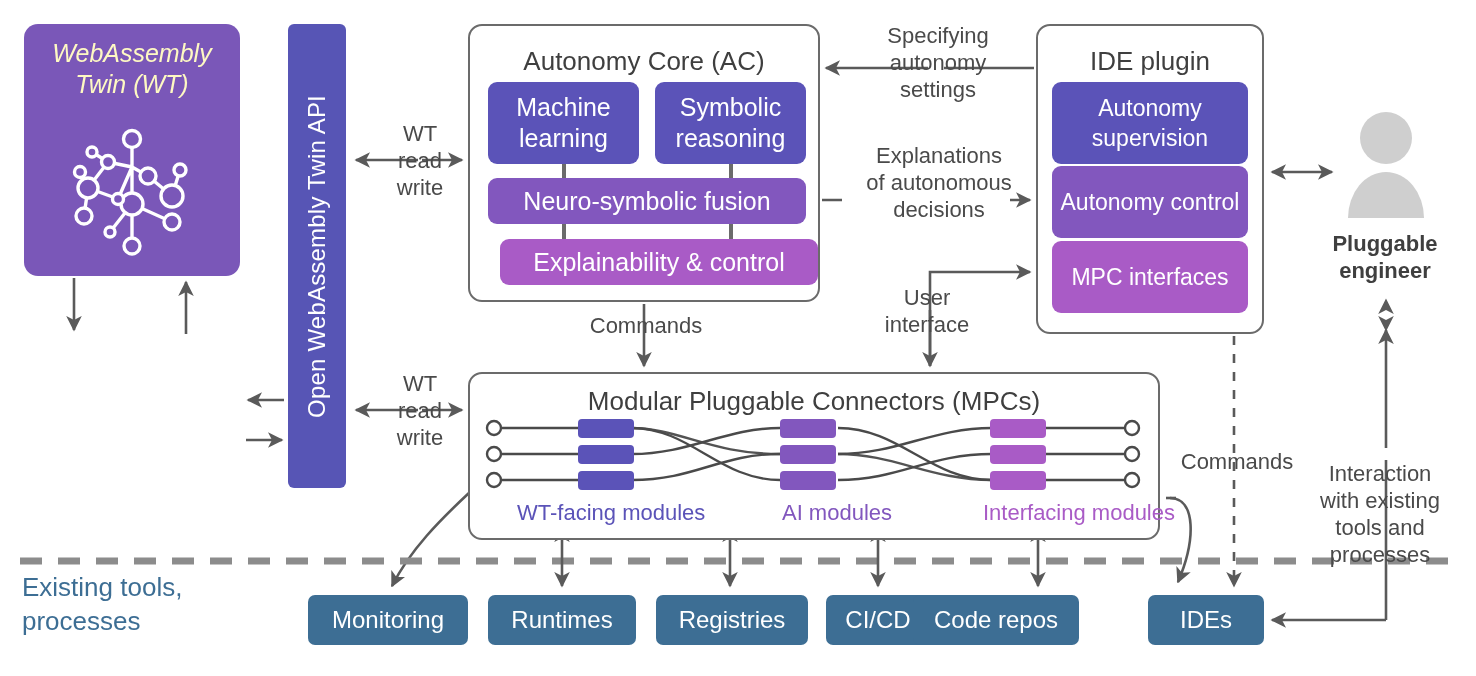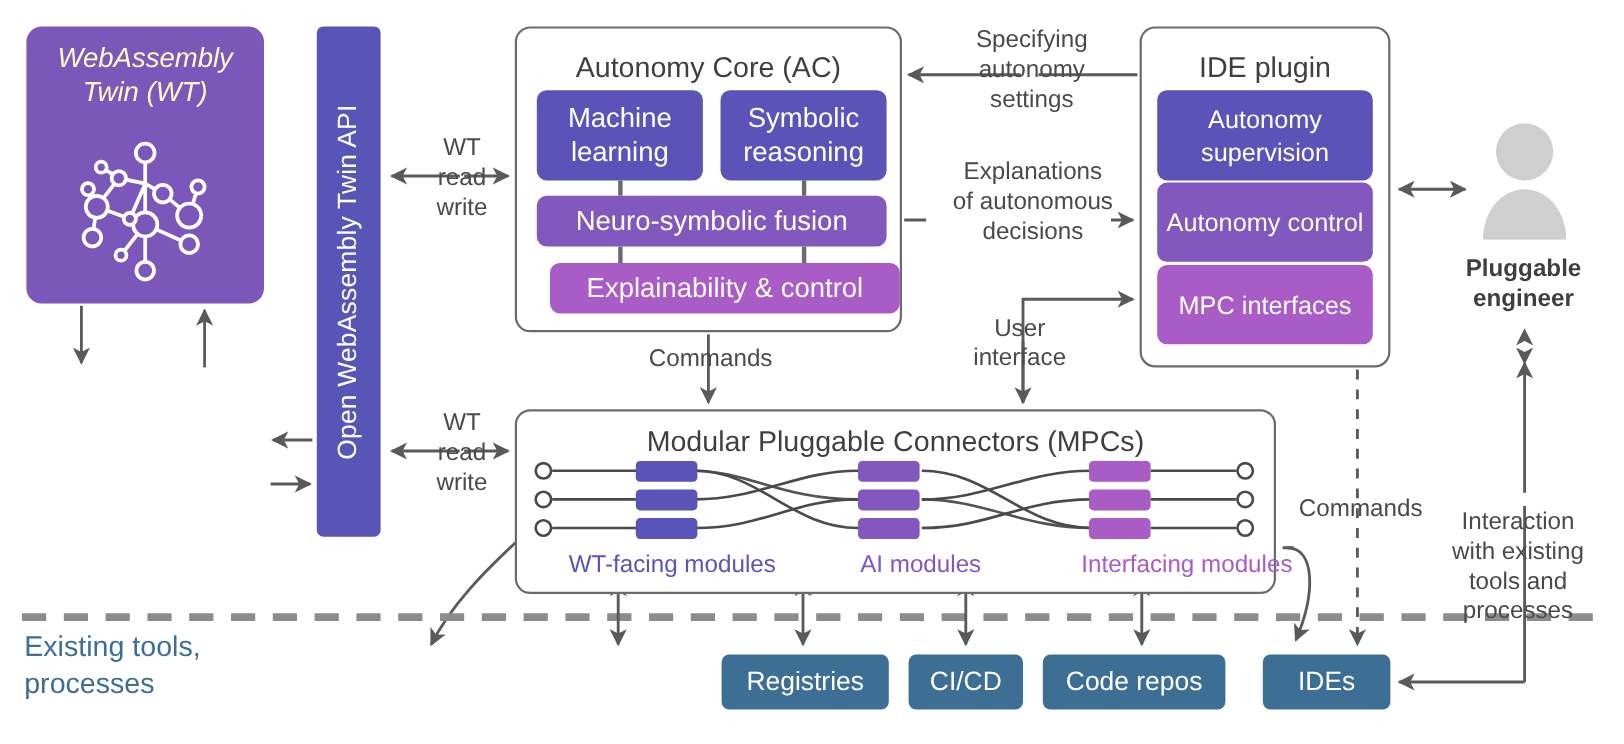--- a/index.html
+++ b/index.html
@@ -45,21 +45,21 @@
   .lg-wt{left:488px;width:222px;color:#5B53B8;justify-content:flex-start;}
   .lg-ai{left:728px;width:160px;color:#8257BE;justify-content:center;}
   .lg-if{left:894px;width:252px;color:#A95BC6;justify-content:flex-end;}
 
   
   .tool{height:50px;top:595px;background:#3D6E94;border-radius:7px;color:#fff;font-size:24px;}
   .t-mon{left:308px;width:160px;}
   .t-run{left:488px;width:148px;}
   .t-reg{left:656px;width:152px;}
   .t-cicd{left:826px;width:104px;}
-  .t-code{left:948px;width:166px;}
+  .t-code{left:913px;width:166px;}
   .t-ide{left:1148px;width:116px;}
 
   
   .lbl{position:absolute;font-size:22px;line-height:27px;color:#4a4a4a;text-align:center;}
   .l-wtrw1{left:366px;top:120px;width:108px;}
   .l-wtrw2{left:366px;top:370px;width:108px;}
   .l-spec{left:838px;top:22px;width:200px;}
   .l-expl{left:838px;top:142px;width:202px;}
   .l-cmd{left:560px;top:312px;width:172px;}
   .l-ui{left:860px;top:284px;width:134px;}
@@ -225,20 +225,22 @@
       <rect x="300" y="53" width="56" height="19" rx="4" fill="#8257BE"></rect>
       <rect x="510" y="1" width="56" height="19" rx="4" fill="#A95BC6"></rect>
       <rect x="510" y="27" width="56" height="19" rx="4" fill="#A95BC6"></rect>
       <rect x="510" y="53" width="56" height="19" rx="4" fill="#A95BC6"></rect>
     </g>
   </svg>
   <div class="mpc-legend lg-wt">WT-facing modules</div>
   <div class="mpc-legend lg-ai">AI modules</div>
   <div class="mpc-legend lg-if">Interfacing modules</div>
 
+  <div class="node rounded tool t-mon">Monitoring</div>
+  <div class="node rounded tool t-run">Runtimes</div>
   <div class="node rounded tool t-reg">Registries</div>
   <div class="node rounded tool t-cicd">CI/CD</div>
   <div class="node rounded tool t-code">Code repos</div>
   <div class="node rounded tool t-ide">IDEs</div>
 
   <svg class="person" viewBox="0 0 80 106">
     <circle cx="40" cy="26" r="26" fill="#cfcfcf"></circle>
     <path d="M2 106 A38 46 0 0 1 78 106 Z" fill="#cfcfcf"></path>
   </svg>
   <div class="sw-eng">

